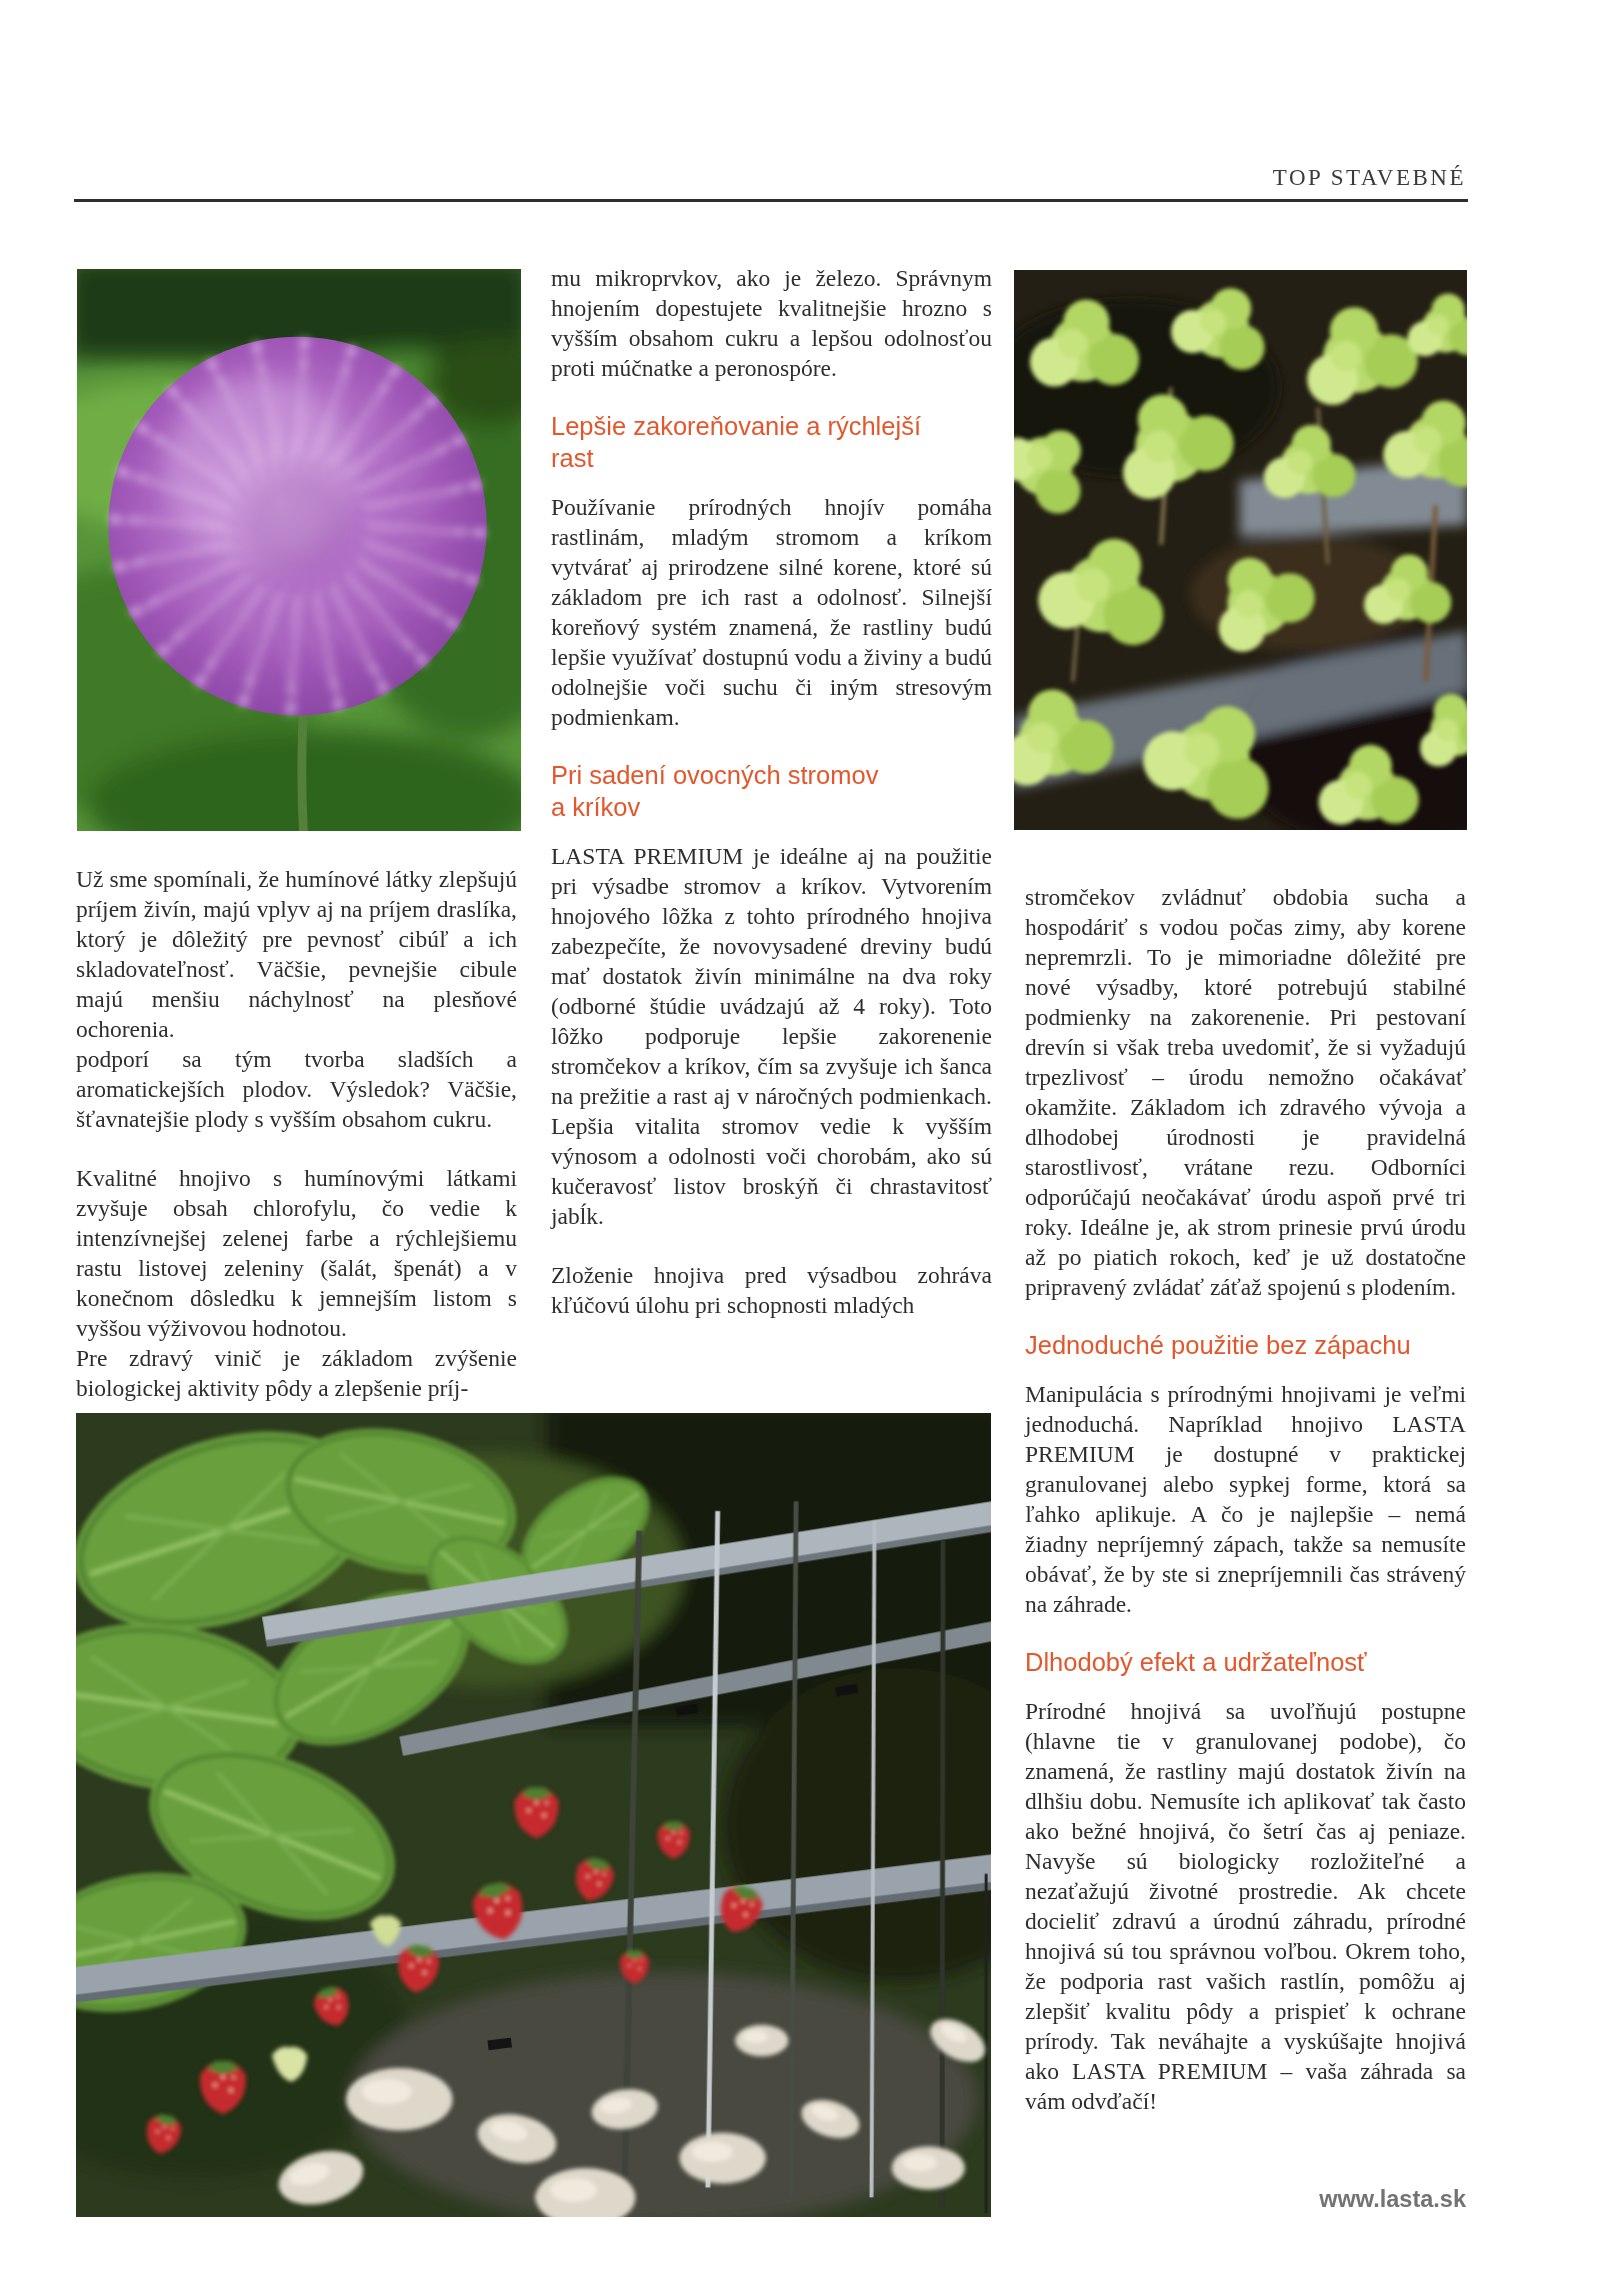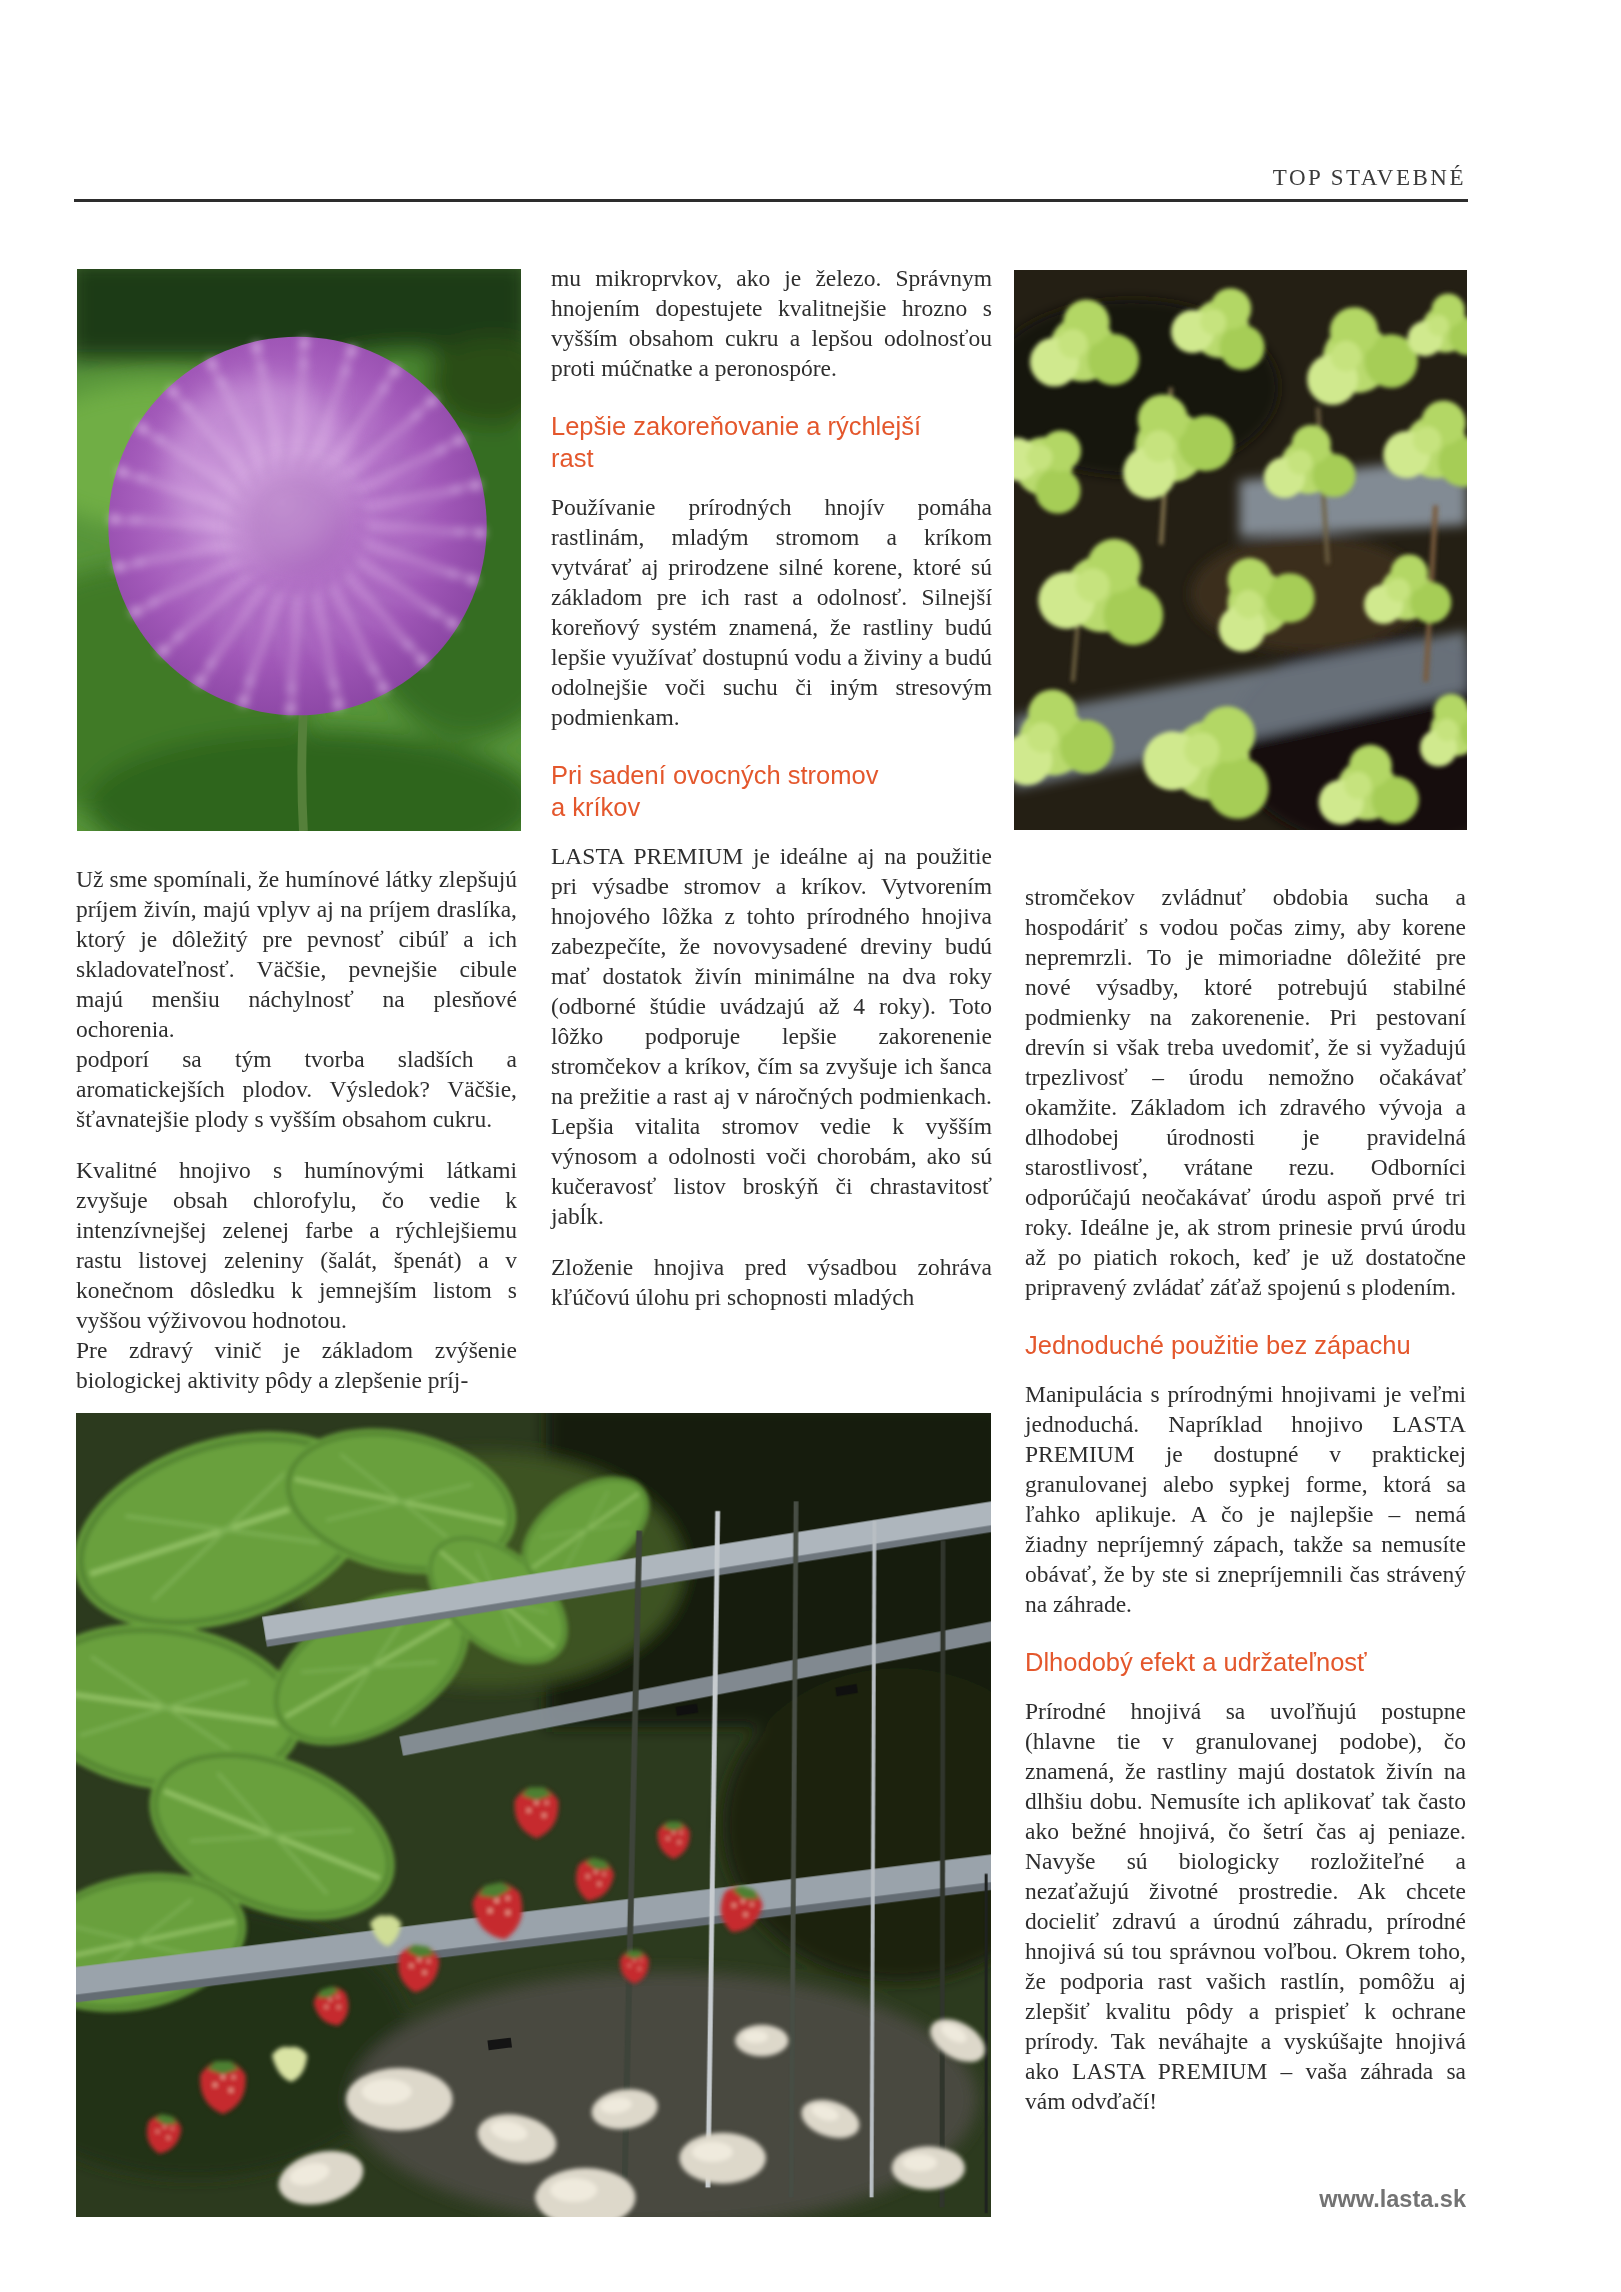--- a/index.html
+++ b/index.html
@@ -25,21 +25,21 @@
   #photo-seedlings{left:1014px;top:270px;width:453px;height:560px;}
   #photo-strawberries{left:76px;top:1413px;width:915px;height:804px;}
 
   
   .col{position:absolute;width:441px;font-size:23.5px;line-height:30px;color:#2e2e2e;
     text-align:justify;}
   #col-left{left:76px;top:864px;}
   #col-middle{left:551px;top:263px;}
   #col-right{left:1025px;top:836px;margin-top:46px;}
   .col p{margin:0;}
-  .col p.gap{margin-top:21px;}
+  .col p.gap{margin-top:29px;}
   .col h3{font-family:"Liberation Sans",sans-serif;font-weight:400;font-size:25.5px;
     line-height:32px;color:#e4572c;margin:27.4px 0 17.6px 0;white-space:pre-line;text-align:left;}
 
   .site-url{position:absolute;right:155px;top:2186px;font-family:"Liberation Sans",sans-serif;
     font-weight:700;font-size:23.5px;color:#737373;}
 </style>
 </head>
 <body>
 
 <div class="page">

